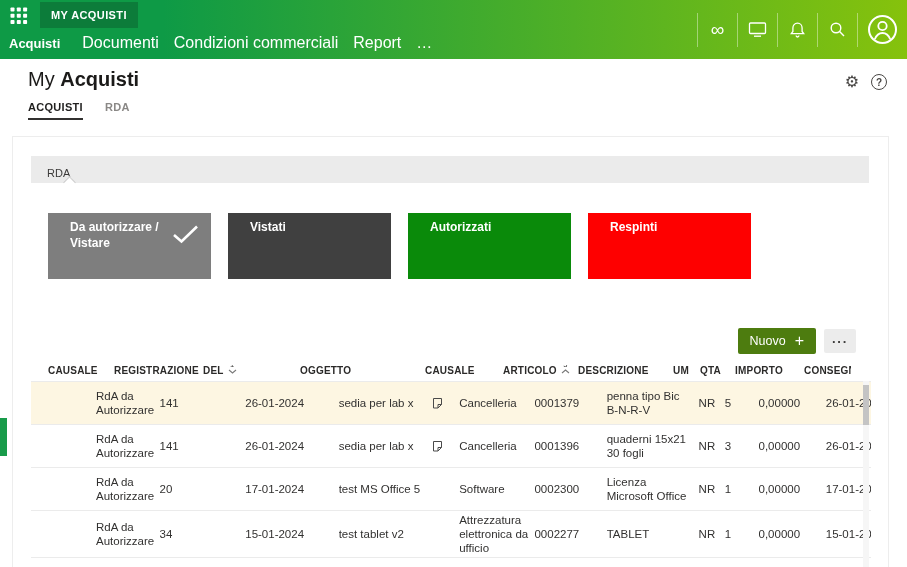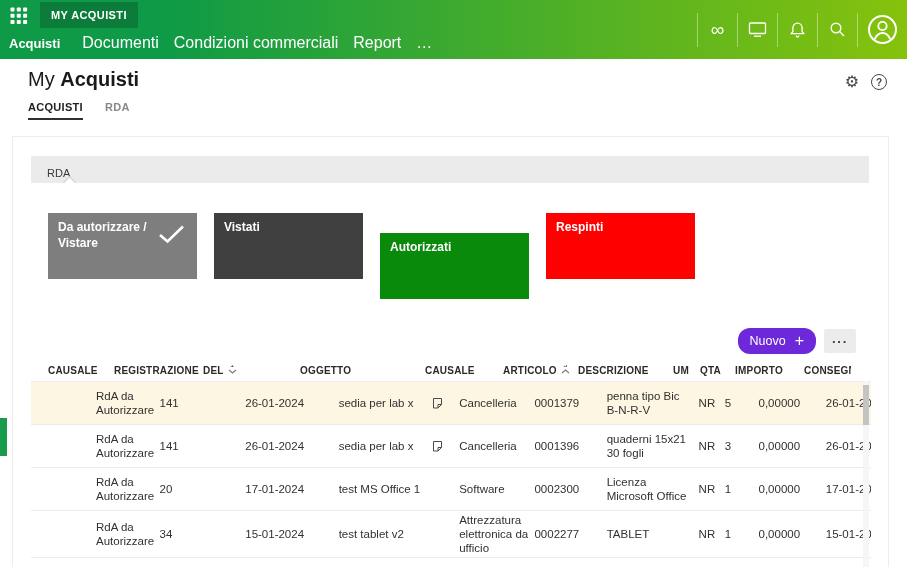--- a/index.html
+++ b/index.html
@@ -37,22 +37,22 @@
   .card { position:absolute; left:12px; top:136px; width:877px; height:432px;
           background:#fff; border:1px solid #ededed; }
   .band { position:absolute; left:18px; right:19px; top:19px; height:27px; background:#ebebeb;
           display:flex; align-items:flex-end; padding:0 0 4px 16px;
           font-size:11px; color:#3b3a39; cursor:pointer; }
   .caret { position:absolute; left:52px; top:41px; width:9px; height:9px; background:#fff;
            border-top:1px solid #c8c8c8; border-left:1px solid #c8c8c8; transform:rotate(45deg); }
 
   
   .tiles { position:absolute; left:35px; top:76px; display:flex; gap:17px; }
-  .tile  { width:149px; height:66px; color:#fff; font-size:12px; font-weight:600;
-           padding:7px 34px 7px 10px; line-height:1.3; position:relative; cursor:pointer; }
+  .tile  { width:163px; height:66px; color:#fff; font-size:12px; font-weight:600;
+           padding:7px 34px 7px 22px; line-height:1.3; position:relative; cursor:pointer; }
   .tile .check { position:absolute; right:12px; top:11px; }
 
   
   .toolbar { position:absolute; top:191px; right:32px; display:flex; gap:8px; align-items:center; }
   .btn-new { height:26px; padding:0 12px; border:none; border-radius:2px; color:#fff;
              font-size:12.5px; font-family:inherit; display:flex; align-items:center; gap:9px; cursor:pointer; }
   .btn-new .plus { font-size:16px; font-weight:300; line-height:1; }
   .btn-more { width:32px; height:24px; background:#ececec; border:none; border-radius:2px;
               color:#3b3a39; font-size:13px; font-weight:700; letter-spacing:1px;
               display:flex; align-items:center; justify-content:center; cursor:pointer; }
@@ -177,32 +177,32 @@
       <span class="check">
         <svg width="27" height="20" viewBox="0 0 27 20" fill="none" stroke="#ffffff" stroke-width="2.6">
           <polyline points="2,11 9.5,17.5 25,2.5"></polyline>
         </svg>
       </span>
     </div>
     <div class="tile" style="background: #404040;">
       <span>Vistati</span>
       
     </div>
-    <div class="tile" style="background: rgb(10, 138, 10); margin-top: 20px;">
+    <div class="tile" style="background: rgb(10, 138, 10);">
       <span>Autorizzati</span>
       
     </div>
     <div class="tile" style="background: rgb(254, 0, 0);">
       <span>Respinti</span>
       
     </div>
   </div>
 
   <div class="toolbar">
-    <button class="btn-new" style="background: #6d28d9; border-radius: 12px;">
+    <button class="btn-new" style="background: #4d7c0f;">
       <span>Nuovo</span>
       <span class="plus">+</span>
     </button>
     <button class="btn-more">
       <span>···</span>
     </button>
   </div>
 
   <div class="table">
     <div class="thead">
@@ -297,21 +297,21 @@
           <div class="tc c7">quaderni 15x21 30 fogli</div>
           <div class="tc c8">NR</div>
           <div class="tc c9">3</div>
           <div class="tc c10">0,00000</div>
           <div class="tc c11">26-01-2024</div>
         </div>
         <div class="trow">
           <div class="tc c0">RdA da Autorizzare</div>
           <div class="tc c1">20</div>
           <div class="tc c2">17-01-2024</div>
-          <div class="tc c3">test MS Office 1</div>
+          <div class="tc c3">test MS Office 5</div>
           <div class="tc c4"></div>
           <div class="tc c5">Software</div>
           <div class="tc c6">0002300</div>
           <div class="tc c7">Licenza Microsoft Office</div>
           <div class="tc c8">NR</div>
           <div class="tc c9">1</div>
           <div class="tc c10">0,00000</div>
           <div class="tc c11">17-01-2024</div>
         </div>
         <div class="trow">

